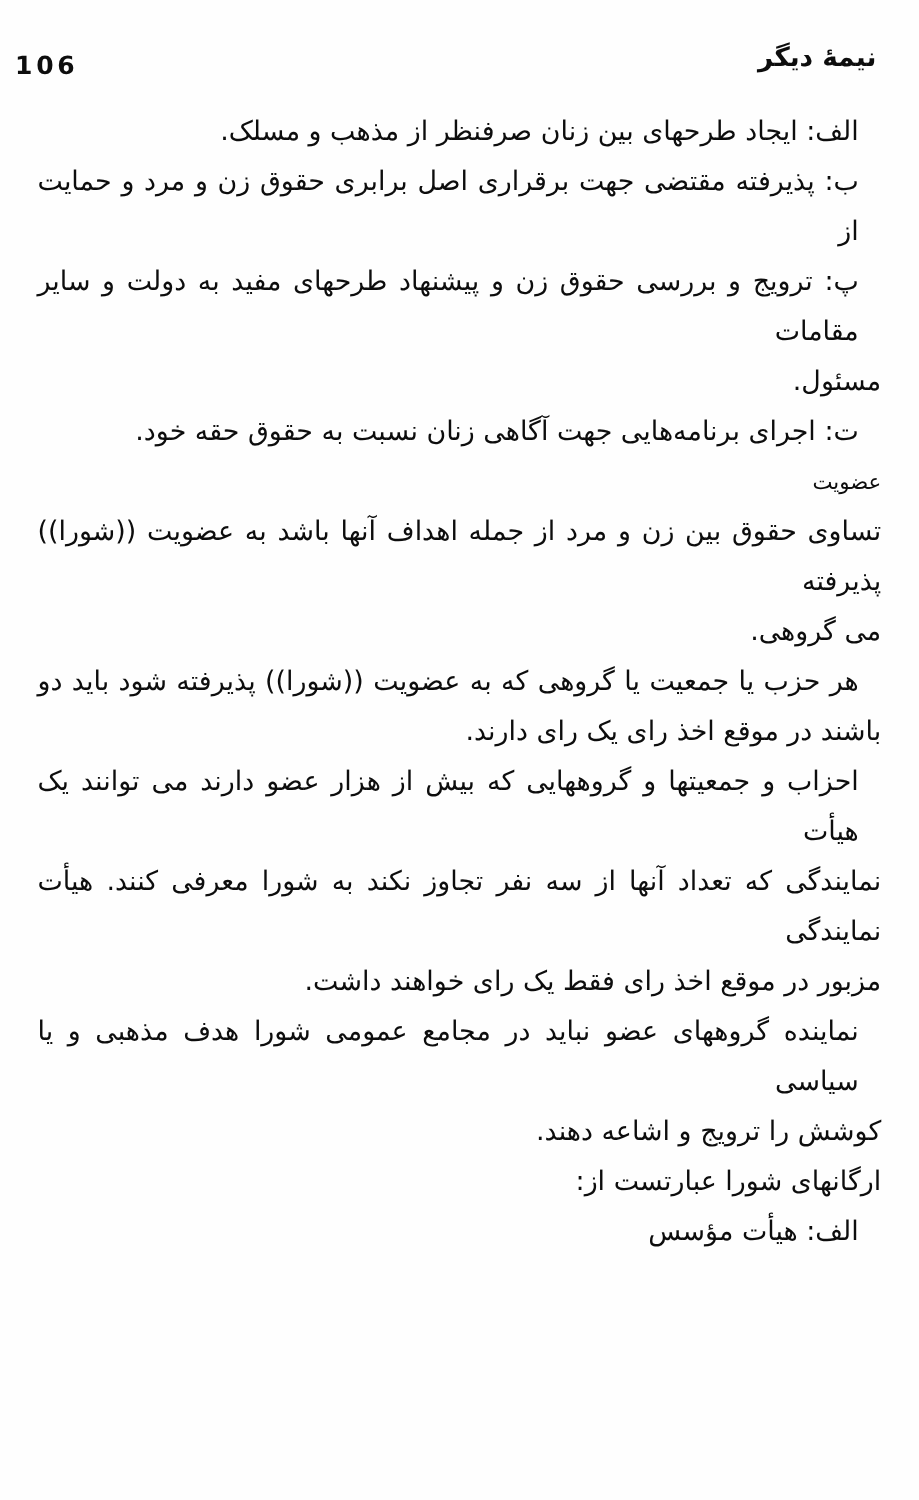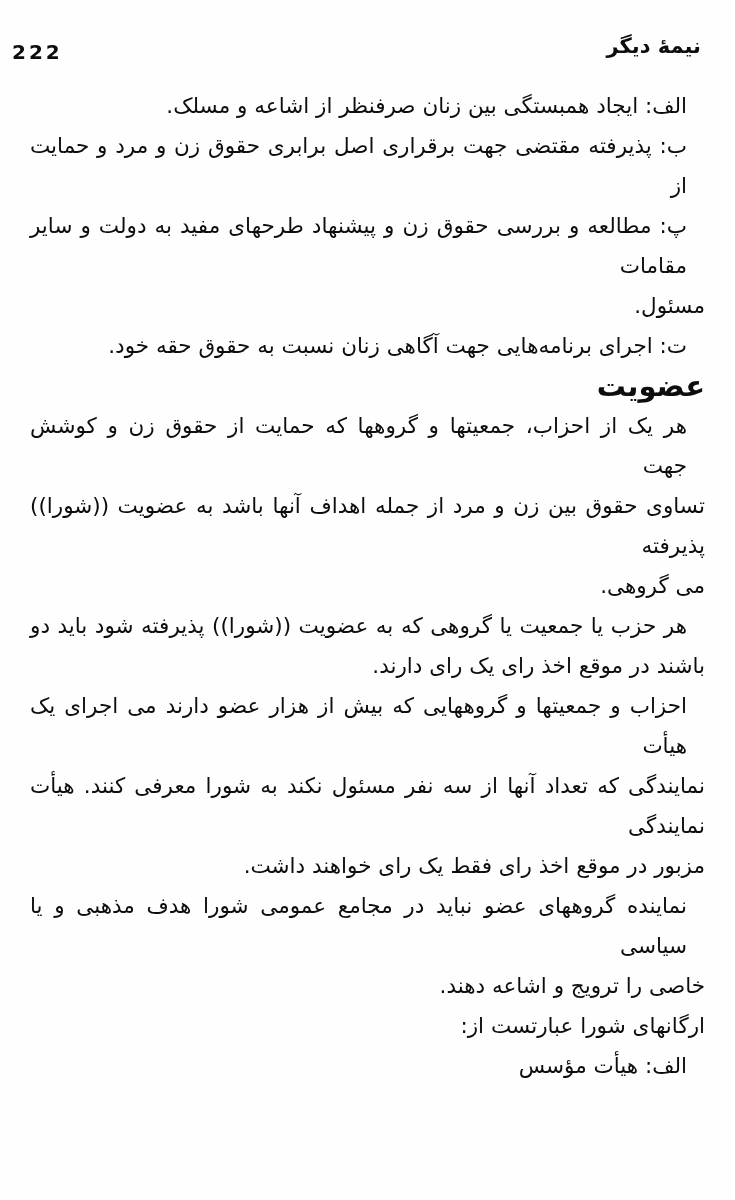--- a/index.html
+++ b/index.html
@@ -63,49 +63,48 @@
   }
   .ln.j {
     white-space: normal;
     text-align: justify;
     text-align-last: justify;
   }
   .ln.ind {
     padding-right: 18px;
   }
   .ln.heading {
-    font-weight: bold;
-    font-size: 29px;
+    font-weight: normal;
+    font-size: 17px;
   }
 </style>
 </head>
 <body>
 
 <div class="page">
 
   <div class="running-header">
     <div class="pub-title">نیمهٔ دیگر</div>
-    <div class="page-num">222</div>
+    <div class="page-num">106</div>
   </div>
 
   <div class="text-column">
-    <div class="ln ind">الف: ایجاد همبستگی بین زنان صرفنظر از اشاعه و مسلک.</div>
+    <div class="ln ind">الف: ایجاد طرحهای بین زنان صرفنظر از مذهب و مسلک.</div>
     <div class="ln j ind">ب: پذیرفته مقتضی جهت برقراری اصل برابری حقوق زن و مرد و حمایت از</div>
-    <div class="ln j ind">پ: مطالعه و بررسی حقوق زن و پیشنهاد طرحهای مفید به دولت و سایر مقامات</div>
+    <div class="ln j ind">پ: ترویج و بررسی حقوق زن و پیشنهاد طرحهای مفید به دولت و سایر مقامات</div>
     <div class="ln">مسئول.</div>
     <div class="ln ind">ت: اجرای برنامه‌هایی جهت آگاهی زنان نسبت به حقوق حقه خود.</div>
     <div class="ln heading">عضویت</div>
-    <div class="ln j ind">هر یک از احزاب، جمعیتها و گروهها که حمایت از حقوق زن و کوشش جهت</div>
     <div class="ln j">تساوی حقوق بین زن و مرد از جمله اهداف آنها باشد به عضویت ((شورا)) پذیرفته</div>
     <div class="ln">می گروهی.</div>
     <div class="ln j ind">هر حزب یا جمعیت یا گروهی که به عضویت ((شورا)) پذیرفته شود باید دو</div>
     <div class="ln">باشند در موقع اخذ رای یک رای دارند.</div>
-    <div class="ln j ind">احزاب و جمعیتها و گروههایی که بیش از هزار عضو دارند می اجرای یک هیأت</div>
-    <div class="ln j">نمایندگی که تعداد آنها از سه نفر مسئول نکند به شورا معرفی کنند. هیأت نمایندگی</div>
+    <div class="ln j ind">احزاب و جمعیتها و گروههایی که بیش از هزار عضو دارند می توانند یک هیأت</div>
+    <div class="ln j">نمایندگی که تعداد آنها از سه نفر تجاوز نکند به شورا معرفی کنند. هیأت نمایندگی</div>
     <div class="ln">مزبور در موقع اخذ رای فقط یک رای خواهند داشت.</div>
     <div class="ln j ind">نماینده گروههای عضو نباید در مجامع عمومی شورا هدف مذهبی و یا سیاسی</div>
-    <div class="ln">خاصی را ترویج و اشاعه دهند.</div>
+    <div class="ln">کوشش را ترویج و اشاعه دهند.</div>
     <div class="ln">ارگانهای شورا عبارتست از:</div>
     <div class="ln ind">الف: هیأت مؤسس</div>
 
   </div>
 
 </div>
 
 </body></html>

